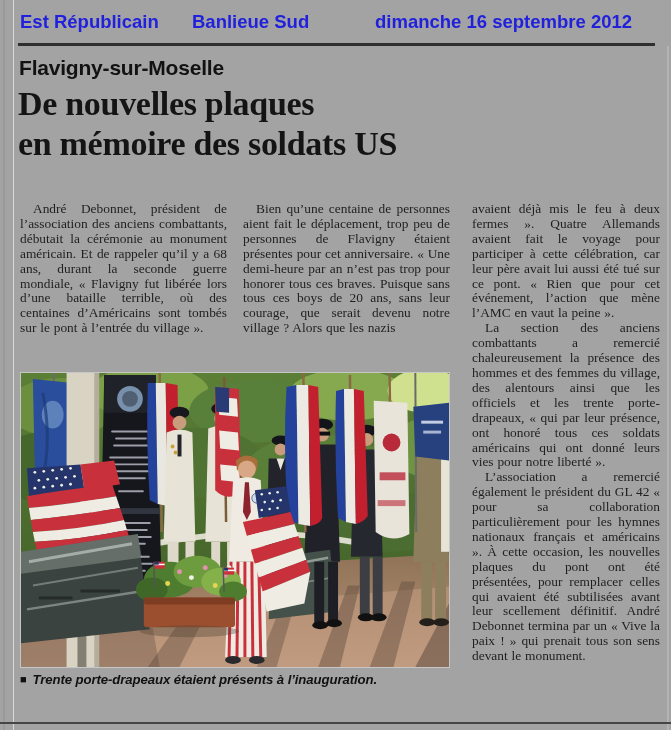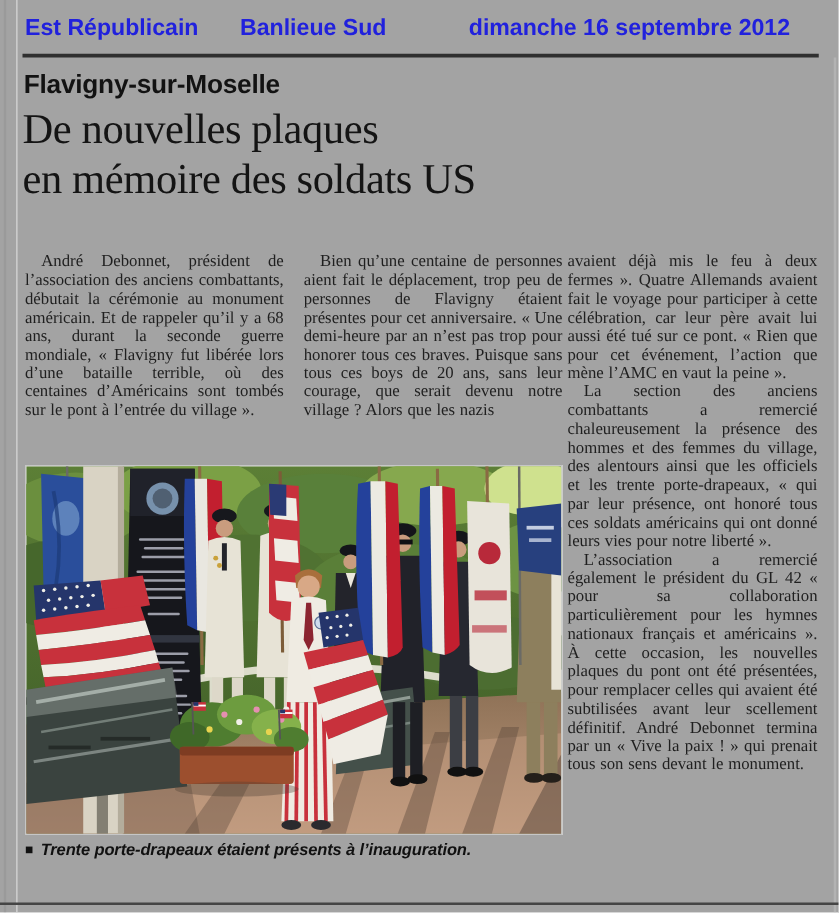--- a/index.html
+++ b/index.html
@@ -26,26 +26,26 @@
   .masthead-rule{position:absolute;top:43px;left:18px;width:637px;height:3px;background:#2f2f2f;}
 
   
   .kicker{
     position:absolute; top:56px; left:19px;
     font-family:"Liberation Sans", sans-serif; font-weight:bold;
     font-size:21px; letter-spacing:-0.2px; color:#121212;text-align:right;
   }
   .headline{
     position:absolute; top:84px; left:18px; width:620px;
-    font-family:"Liberation Serif", serif; font-weight:normal;
+    font-family:"Liberation Serif", serif; font-weight:bold;
     font-size:34px; line-height:40px; letter-spacing:-0.3px; color:#141414;
   }
 
   
-  .content{position:absolute; top:202px; left:20px; width:640px; display:flex; gap:4px;}
+  .content{position:absolute; top:202px; left:20px; width:640px; display:flex; gap:22px;}
   .left-block{width:430px;}
   .text-cols{display:flex; justify-content:space-between; height:167px; overflow:hidden;}
   .text-cols .col{width:207px;}
   .col3{width:200px;}
   .body-text p{
     margin:0; font-size:13.4px; line-height:14.9px;
     text-align:justify; color:#1f1f1f; hyphens:auto; word-spacing:0.5px;
   }
   .body-text p.indent{text-indent:13px;}
 

